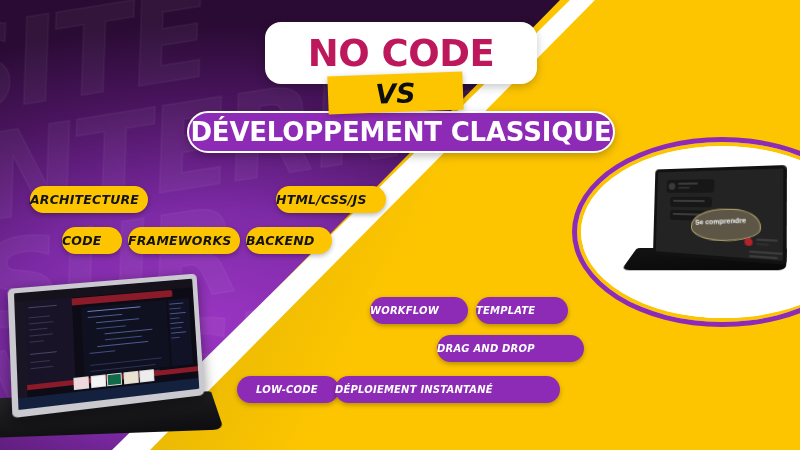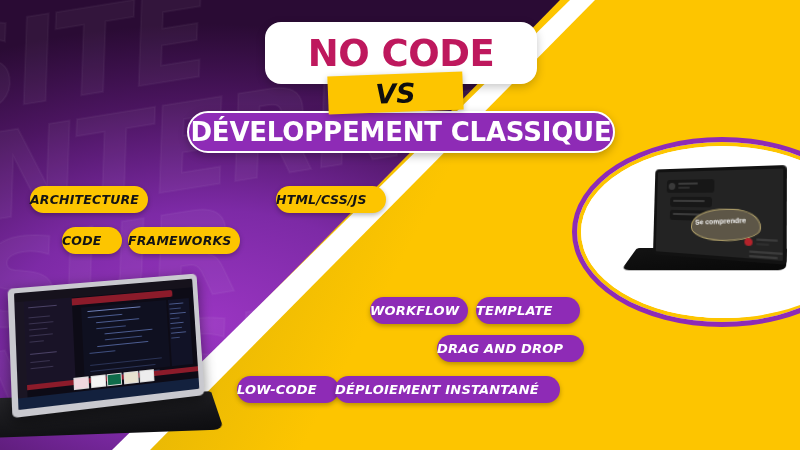--- a/index.html
+++ b/index.html
@@ -129,21 +129,21 @@
     position:absolute;
     display:flex; align-items:center; 
     border-radius:999px;
     font-family:"DejaVu Sans", sans-serif;
     font-weight:700; font-style:italic;
     white-space:nowrap;
     z-index:5;
     box-shadow:0 2px 5px rgba(0,0,0,.28);
   }
   .pill.yellow { background:#fdc500; color:#141414; font-size:12.5px; height:27px; letter-spacing:0.2px; }
-  .pill.purple { background:#8e2bb6; color:#ffffff; font-size:13px; height:27px; letter-spacing:0.2px; }
+  .pill.purple { background:#8e2bb6; color:#ffffff; font-size:10px; height:27px; letter-spacing:0.2px; }
 
   
   .laptop-r { position:absolute; left:645px; top:168px; width:150px; height:130px; z-index:8; }
   .laptop-r .screen {
     position:absolute; left:8px; top:0;
     width:124px; height:86px;
     background:#1e1e1e;
     border:3px solid #121212;
     border-radius:4px;
     transform: perspective(330px) rotateY(-24deg) rotateX(4deg) skewY(4.2deg);
@@ -253,33 +253,36 @@
   <div class="pill yellow" style="left:276px;top:186px;width:110px;">
     <span>HTML/CSS/JS</span>
   </div>
 
   <div class="pill yellow" style="left:128px;top:227px;width:112px;">
     <span>FRAMEWORKS</span>
   </div>
   <div class="pill yellow" style="left:62px;top:227px;width:60px;">
     <span>CODE</span>
   </div>
+  <div class="pill yellow" style="left:246px;top:227px;width:86px;">
+    <span>BACKEND</span>
+  </div>
 
   <div class="pill purple" style="left:370px;top:297px;width:98px;">
     <span>WORKFLOW</span>
   </div>
-  <div class="pill purple" style="left:476px;top:297px;width:104px;">
+  <div class="pill purple" style="left:476px;top:297px;width:92px;">
     <span>TEMPLATE</span>
   </div>
 
   <div class="pill purple" style="left:437px;top:335px;width:147px;">
     <span>DRAG AND DROP</span>
   </div>
 
-  <div class="pill purple" style="left:237px;top:376px;width:102px;">
+  <div class="pill purple" style="left:237px;top:376px;width:102px;padding-left:19px;">
     <span>LOW-CODE</span>
   </div>
   <div class="pill purple" style="left:335px;top:376px;width:225px;">
     <span>DÉPLOIEMENT INSTANTANÉ</span>
   </div>
 
   <div class="laptop-r">
     <div class="base"></div>
     <div class="screen">
       <div class="scr-ui">

